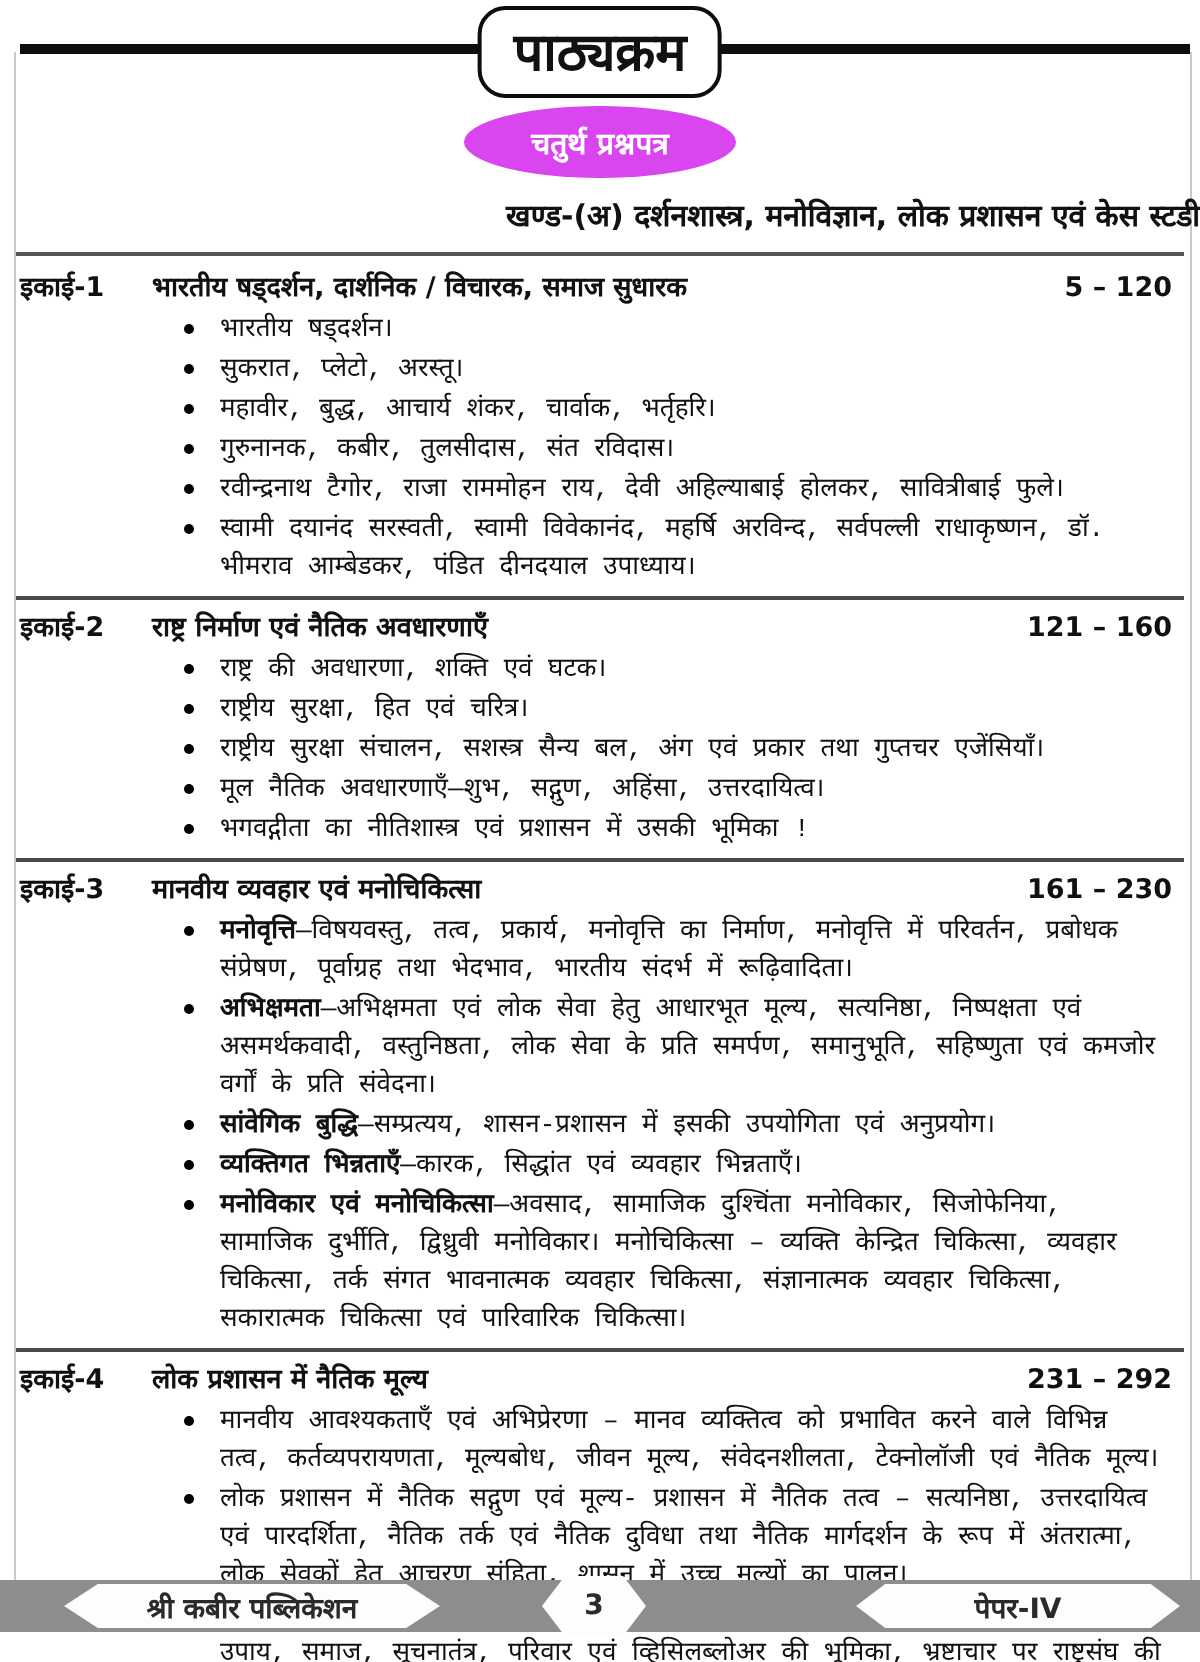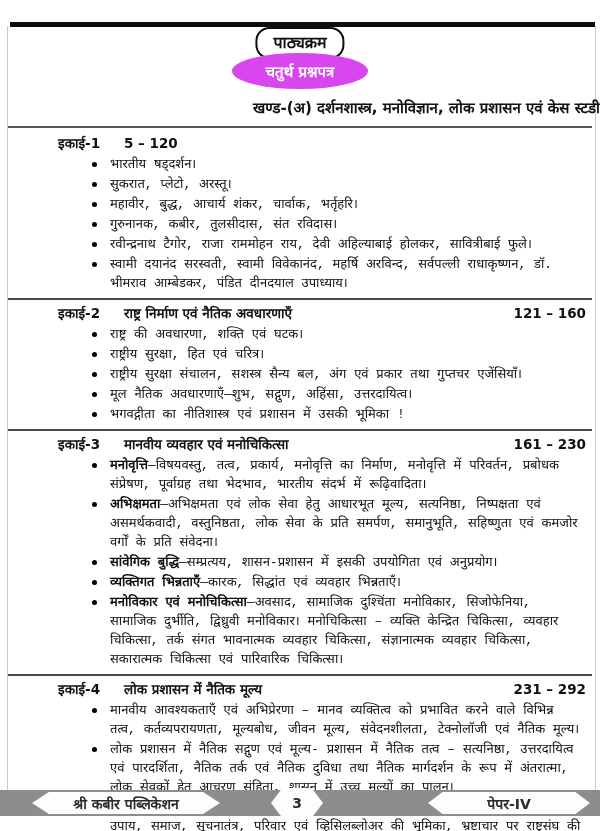--- a/index.html
+++ b/index.html
@@ -10,39 +10,39 @@
   }
   .edge{position:absolute;background:#c9c9c9;width:1px;top:26px;bottom:18px;}
   .edge-left{left:7px;}
   .edge-right{right:4px;}
 
   
   .top-rule{position:absolute;top:22px;left:10px;right:5px;height:5px;background:#0d0d0d;}
   .title-box{
     position:absolute;top:3px;left:50%;transform:translateX(-50%);
     background:#fff;border:2.5px solid #0d0d0d;border-radius:14px;
-    padding:2px 16px 4px;font-size:16px;font-weight:bold;z-index:2;white-space:nowrap;margin-top:24px;
+    padding:2px 16px 4px;font-size:26px;font-weight:bold;z-index:2;white-space:nowrap;
   }
   .paper-badge{
     position:absolute;top:53px;left:50%;transform:translateX(-50%);
     width:136px;height:36px;background:#d946ef;border-radius:50%;
     color:#fff;font-weight:bold;font-size:15px;
     display:flex;align-items:center;justify-content:center;white-space:nowrap;z-index:2;
   }
   .section-heading{
     position:absolute;top:97px;left:0;right:0;text-align:right;
     font-weight:bold;font-size:15px;
   }
   .header-rule{position:absolute;top:126px;left:8px;right:8px;height:2px;background:#565656;}
 
   
   .content{position:absolute;top:130px;left:8px;right:8px;}
   .unit{border-bottom:2px solid #4a4a4a;}
   .unit-head{display:flex;align-items:baseline;font-weight:bold;font-size:13.5px;padding:4px 0 2px;}
-  .unit-label{width:66px;flex-shrink:0;padding-left:2px;white-space:nowrap;margin-left:48px;}
+  .unit-label{width:66px;flex-shrink:0;padding-left:2px;white-space:nowrap;}
   .unit-title{flex:1;padding-right:8px;}
   .unit-pages{flex-shrink:0;padding-right:6px;white-space:nowrap;}
   .bullets{padding:0 0 4px;}
   .bullet{display:flex;margin:1px 0;}
   .bullet-marker{margin-left:84px;margin-top:7px;width:5px;height:5px;border-radius:50%;background:#000;flex-shrink:0;}
   .bullet-body{padding-left:13px;padding-right:10px;font-size:13px;line-height:19px;font-family:Liberation Mono, monospace;}
   .bullet-lead{font-weight:bold;}
 
   
   .footer-bar{position:absolute;left:0;right:0;top:790px;height:26px;background:#8d8d8d;}
@@ -66,20 +66,21 @@
 <div class="top-rule"></div>
 <div class="title-box">पाठ्यक्रम</div>
 <div class="paper-badge">चतुर्थ प्रश्नपत्र</div>
 <div class="section-heading">खण्ड-(अ) दर्शनशास्त्र, मनोविज्ञान, लोक प्रशासन एवं केस स्टडी</div>
 <div class="header-rule"></div>
 
 <main class="content">
   <section class="unit">
     <div class="unit-head">
       <span class="unit-label">इकाई-1</span>
+      <span class="unit-title">भारतीय षड्दर्शन, दार्शनिक / विचारक, समाज सुधारक</span>
       <span class="unit-pages">5 – 120</span>
     </div>
     <div class="bullets">
   <div class="bullet">
     <span class="bullet-marker"></span>
     <span class="bullet-body"><span class="bullet-lead"></span><span>भारतीय षड्दर्शन।</span></span>
   </div>
 
   <div class="bullet">
     <span class="bullet-marker"></span>

